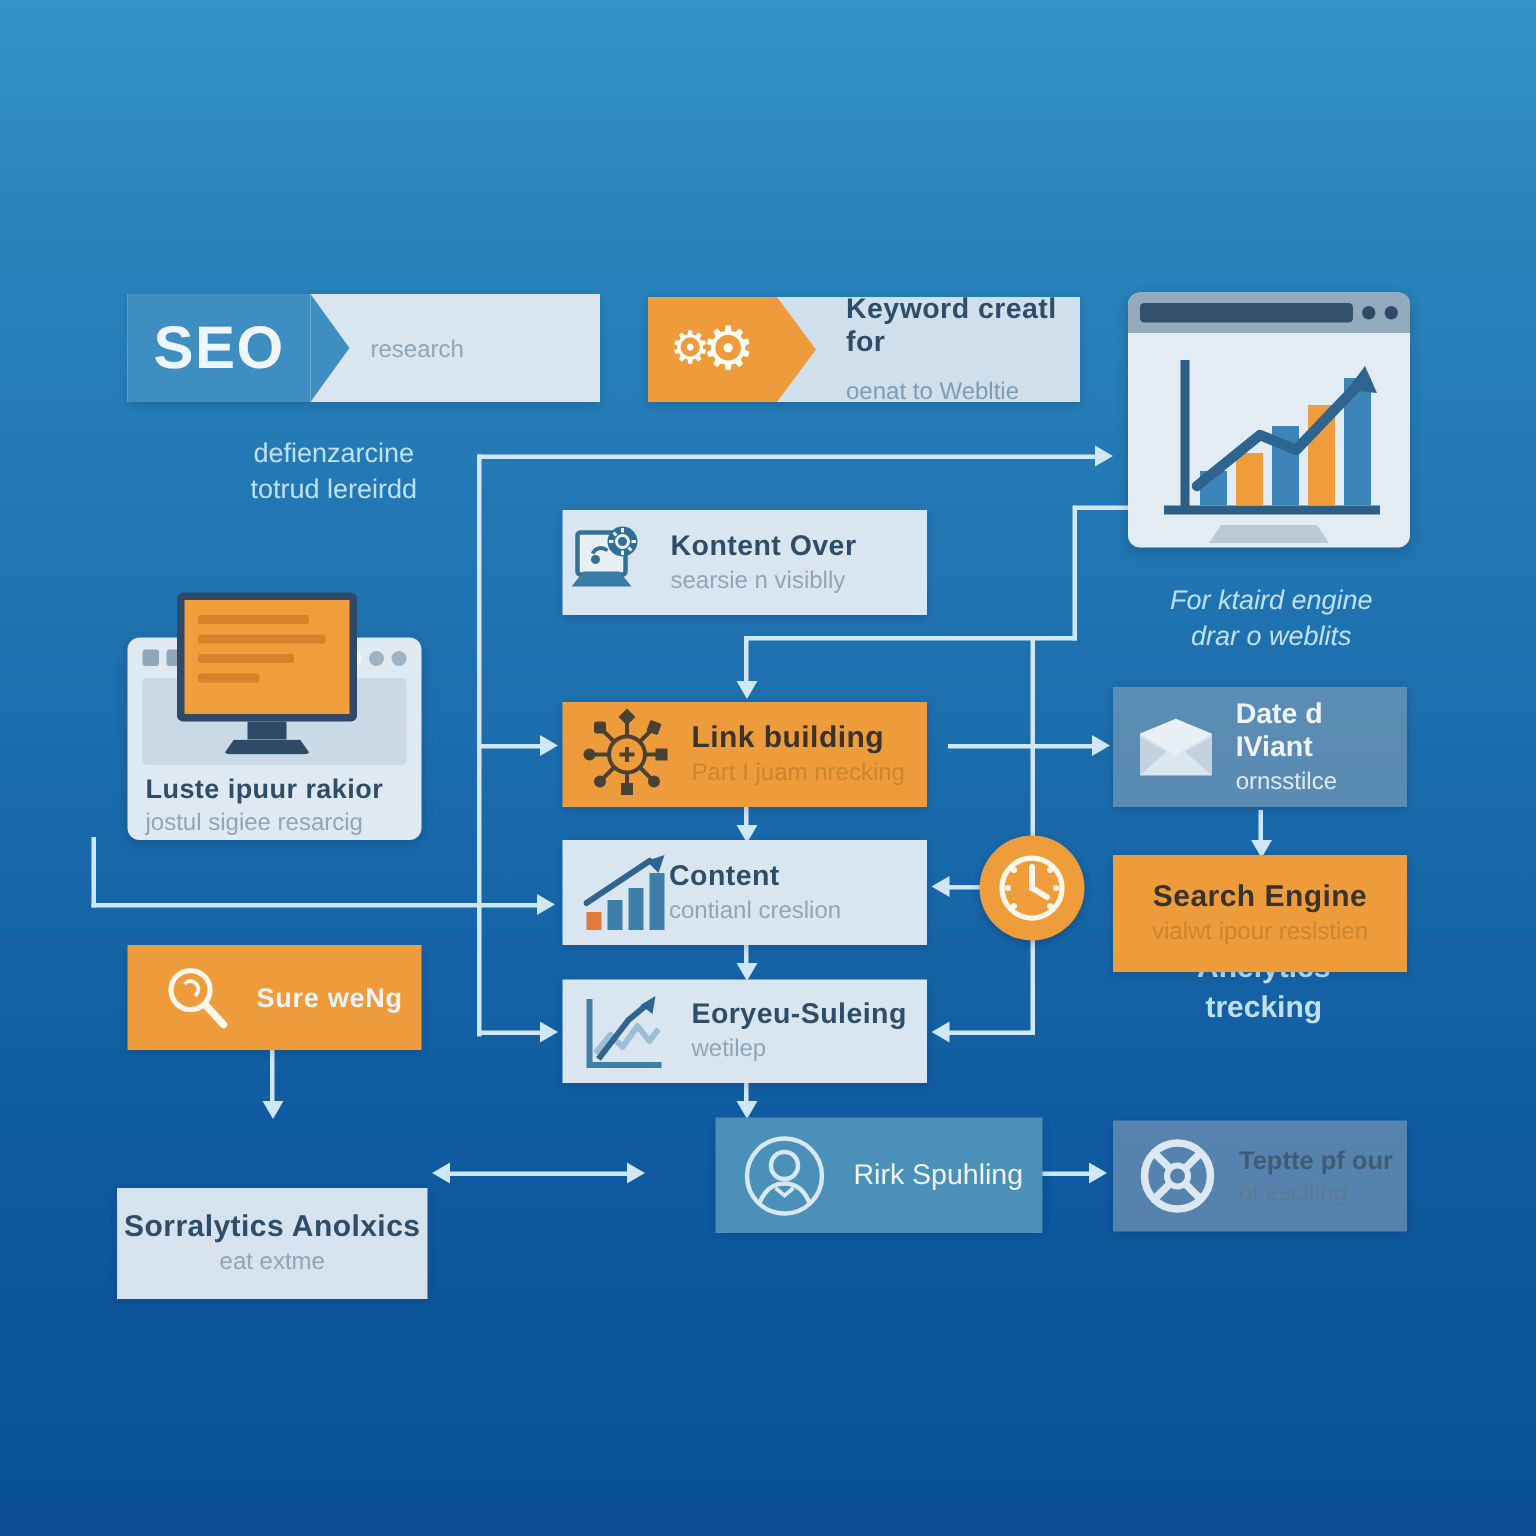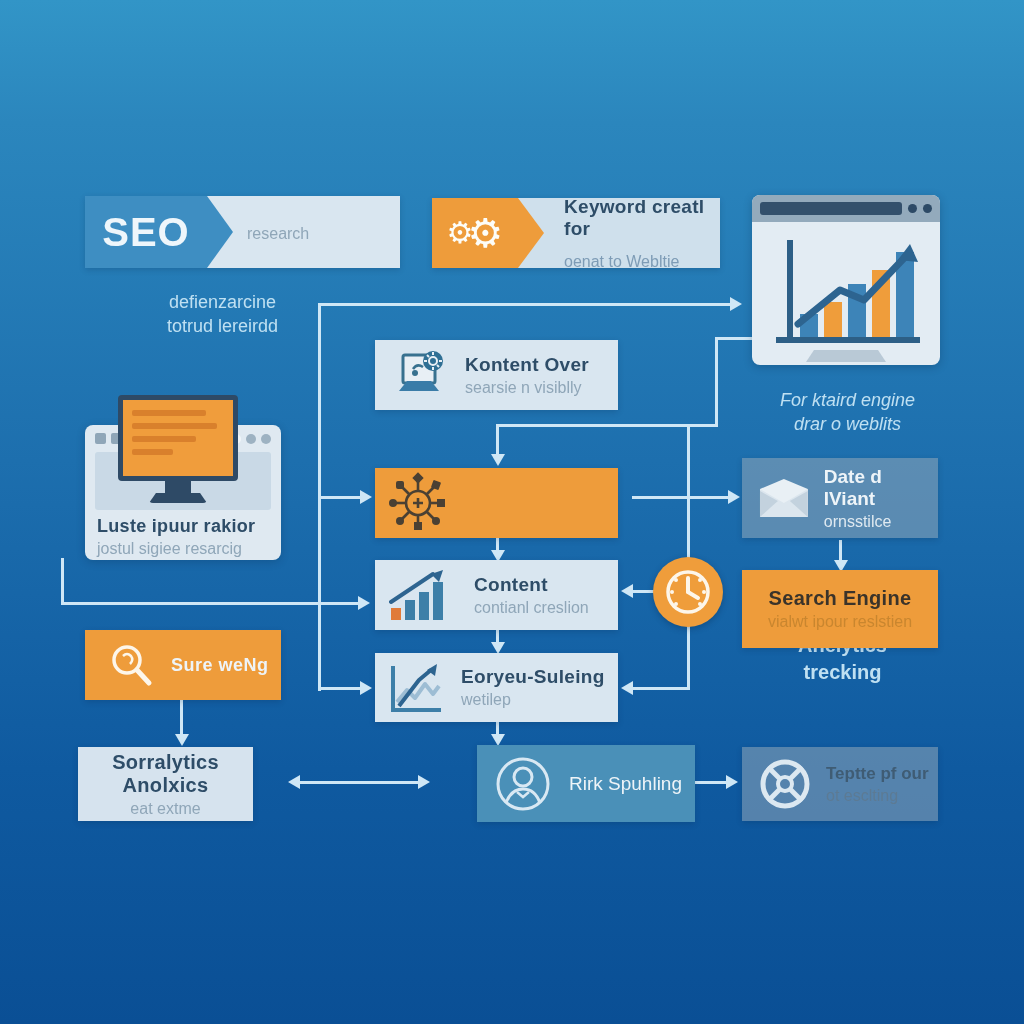--- a/index.html
+++ b/index.html
@@ -167,21 +167,21 @@
   <div class="note" style="left:765px;top:388px;width:165px;font-style:italic;">
     <div>For ktaird engine</div>
     <div>drar o weblits</div>
   </div>
 
   <div class="note b" style="left:760px;top:632px;width:165px;">
     <div>Anelytics</div>
     <div>trecking</div>
   </div>
 
-  <div class="box" style="left:375px;top:340px;width:243px;height:70px;background:var(--box-light);padding-left:18px;gap:14px;">
+  <div class="box" style="left:375px;top:340px;width:243px;height:70px;background:var(--box-light);padding-left:0;gap:14px;">
     <svg width="58" height="52" viewBox="0 0 58 52">
       <rect x="10" y="6" width="32" height="28" rx="2" fill="#e8eff5" stroke="#38718f" stroke-width="3"></rect>
       <path d="M6 42 L14 32 h24 l8 10 z" fill="#3a7ca8"></path>
       <circle cx="40" cy="12" r="10" fill="#2f6f94"></circle>
       <circle cx="40" cy="12" r="4" fill="none" stroke="#e8eff5" stroke-width="2"></circle>
       <g stroke="#e8eff5" stroke-width="2">
         <line x1="40" y1="3" x2="40" y2="6"></line>
           <line x1="40" y1="18" x2="40" y2="21"></line>
         <line x1="31" y1="12" x2="34" y2="12"></line>
           <line x1="46" y1="12" x2="49" y2="12"></line>
@@ -242,23 +242,27 @@
         <rect x="27" y="2" width="8" height="8" transform="rotate(45 31 6)"></rect>
         <rect x="27" y="50" width="8" height="8"></rect>
         <rect x="2" y="27" width="8" height="8" rx="4"></rect>
         <rect x="50" y="27" width="8" height="8"></rect>
         <rect x="9" y="9" width="8" height="8" rx="2"></rect>
         <rect x="45" y="45" width="8" height="8" rx="4"></rect>
         <rect x="45" y="9" width="8" height="8" rx="1" transform="rotate(20 49 13)"></rect>
         <rect x="9" y="45" width="8" height="8" rx="4"></rect>
       </g>
     </svg>
-  </div>
-
-  <div class="box" style="left:375px;top:560px;width:243px;height:70px;background:var(--box-light);padding-left:14px;gap:29px;">
+    <div class="txt">
+      <span class="t" style="color:#3a332a;font-size:20px;">Link building</span>
+      <span class="s" style="color:#c9862f;">Part I juam nrecking</span>
+    </div>
+  </div>
+
+  <div class="box" style="left:375px;top:560px;width:243px;height:70px;background:var(--box-light);padding-left:14px;gap:1px;">
     <svg width="56" height="54" viewBox="0 0 56 54">
       <rect x="2" y="40" width="10" height="12" fill="#e07b39"></rect>
       <rect x="16" y="32" width="10" height="20" fill="#3d7fa8"></rect>
       <rect x="30" y="24" width="10" height="28" fill="#3d7fa8"></rect>
       <rect x="44" y="14" width="10" height="38" fill="#3d7fa8"></rect>
       <polyline points="2,34 44,6" fill="none" stroke="#2d6490" stroke-width="4" stroke-linecap="round"></polyline>
       <polygon points="54,2 50,14 42,6" fill="#2d6490"></polygon>
     </svg>
     <div class="txt">
       <span class="t">Content</span>
@@ -317,21 +321,21 @@
 
   <div class="box" style="left:85px;top:630px;width:196px;height:70px;background:var(--orange);padding-left:22px;gap:16px;">
     <svg width="48" height="48" viewBox="0 0 48 48">
       <circle cx="20" cy="19" r="13" fill="none" stroke="#fdf6ea" stroke-width="3.5"></circle>
       <line x1="30" y1="29" x2="42" y2="42" stroke="#fdf6ea" stroke-width="5" stroke-linecap="round"></line>
       <path d="M16 15 q4 -4 8 0 q3 4 -1 8" fill="none" stroke="#fdf6ea" stroke-width="2.5"></path>
     </svg>
     <span class="wt" style="font-size:18px;font-weight:bold;letter-spacing:.5px;">Sure weNg</span>
   </div>
 
-  <div class="box" style="left:78px;top:747px;width:175px;height:74px;background:#d6e3ee;justify-content:center;">
+  <div class="box" style="left:78px;top:792px;width:207px;height:74px;background:#d6e3ee;justify-content:center;">
     <div class="txt" style="align-items:center;text-align:center;">
       <span class="t" style="font-size:20px;">Sorralytics Anolxics</span>
       <span class="s">eat extme</span>
     </div>
   </div>
 
   <div class="box" style="left:432px;top:745px;width:218px;height:77px;background:#4a90b8;padding-left:18px;gap:18px;margin-left:45px;">
     <svg width="56" height="56" viewBox="0 0 56 56">
       <circle cx="28" cy="28" r="25" fill="none" stroke="#d8e8f3" stroke-width="3"></circle>
       <circle cx="28" cy="21" r="9" fill="none" stroke="#d8e8f3" stroke-width="3"></circle>

